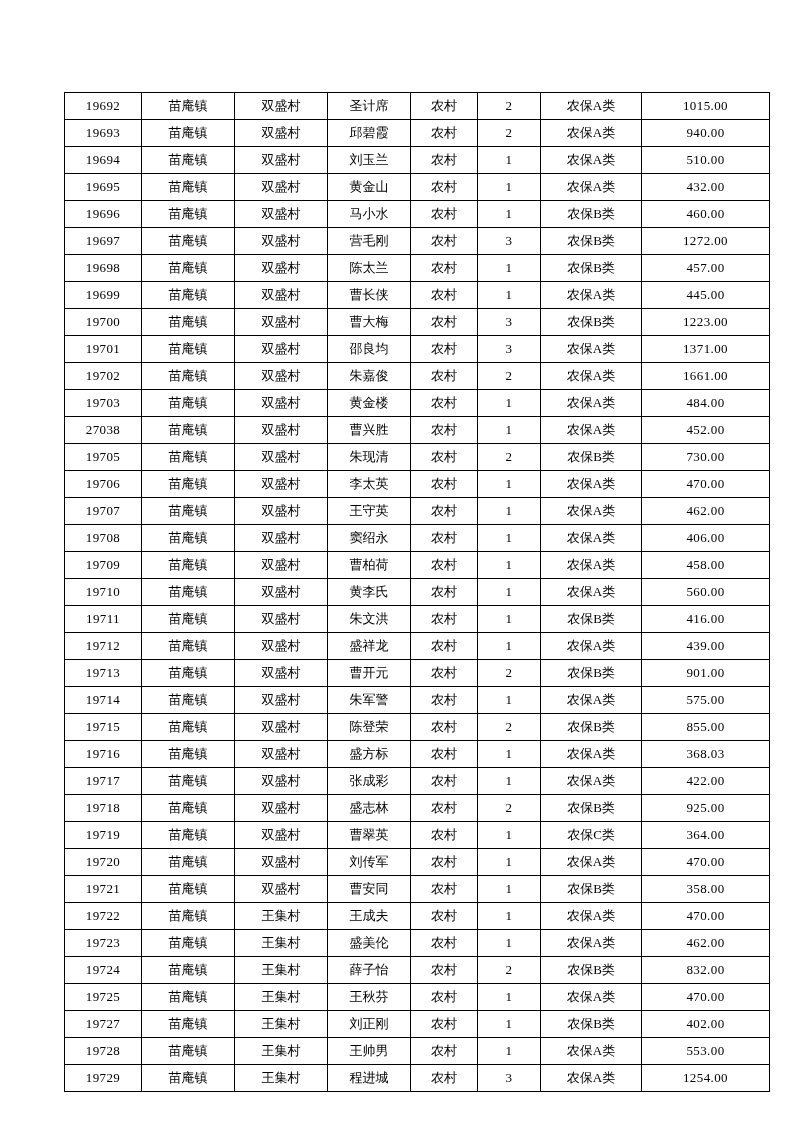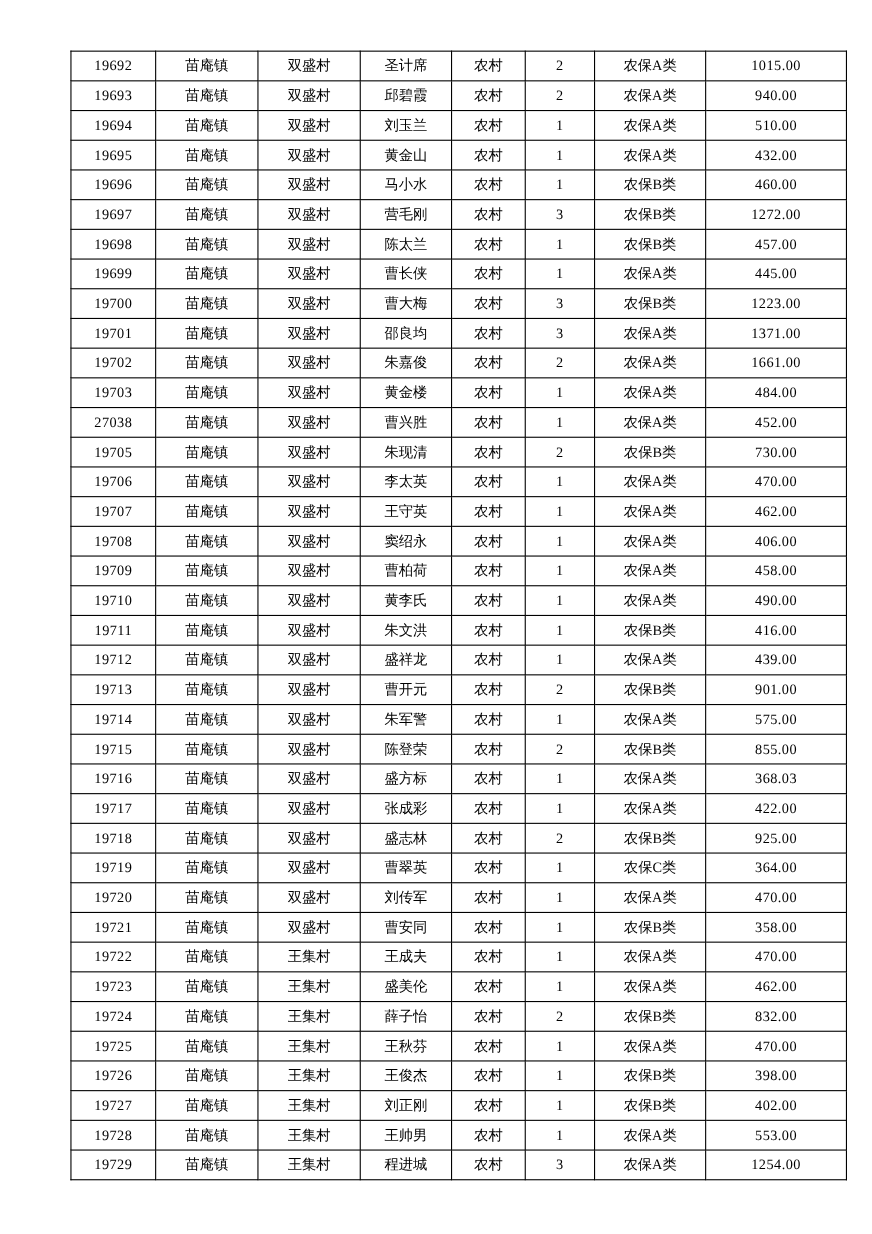--- a/index.html
+++ b/index.html
@@ -11,21 +11,21 @@
     width: 793px;
     height: 1122px;
     font-family: "Liberation Serif", "DejaVu Serif", serif;
     color: #000000;
   }
   .page {
     position: relative;
     width: 793px;
     height: 1122px;
     box-sizing: border-box;
-    padding: 46px 64px 0 64px;
+    padding: 92px 64px 0 64px;
   }
   table.data-table {
     border-collapse: collapse;
     table-layout: fixed;
     width: 665px;
     margin: 0;
   }
   table.data-table td {
     border: 1px solid #000000;
     height: 26px;
@@ -237,21 +237,21 @@
           <td class="c-amount num">458.00</td>
         </tr>
         <tr>
           <td class="c-id num">19710</td>
           <td class="c-town">苗庵镇</td>
           <td class="c-village">双盛村</td>
           <td class="c-name">黄李氏</td>
           <td class="c-type">农村</td>
           <td class="c-count num">1</td>
           <td class="c-cat">农保A类</td>
-          <td class="c-amount num">490.00</td>
+          <td class="c-amount num">560.00</td>
         </tr>
         <tr>
           <td class="c-id num">19711</td>
           <td class="c-town">苗庵镇</td>
           <td class="c-village">双盛村</td>
           <td class="c-name">朱文洪</td>
           <td class="c-type">农村</td>
           <td class="c-count num">1</td>
           <td class="c-cat">农保B类</td>
           <td class="c-amount num">416.00</td>
@@ -388,30 +388,20 @@
         </tr>
         <tr>
           <td class="c-id num">19725</td>
           <td class="c-town">苗庵镇</td>
           <td class="c-village">王集村</td>
           <td class="c-name">王秋芬</td>
           <td class="c-type">农村</td>
           <td class="c-count num">1</td>
           <td class="c-cat">农保A类</td>
           <td class="c-amount num">470.00</td>
-        </tr>
-        <tr>
-          <td class="c-id num">19726</td>
-          <td class="c-town">苗庵镇</td>
-          <td class="c-village">王集村</td>
-          <td class="c-name">王俊杰</td>
-          <td class="c-type">农村</td>
-          <td class="c-count num">1</td>
-          <td class="c-cat">农保B类</td>
-          <td class="c-amount num">398.00</td>
         </tr>
         <tr>
           <td class="c-id num">19727</td>
           <td class="c-town">苗庵镇</td>
           <td class="c-village">王集村</td>
           <td class="c-name">刘正刚</td>
           <td class="c-type">农村</td>
           <td class="c-count num">1</td>
           <td class="c-cat">农保B类</td>
           <td class="c-amount num">402.00</td>

